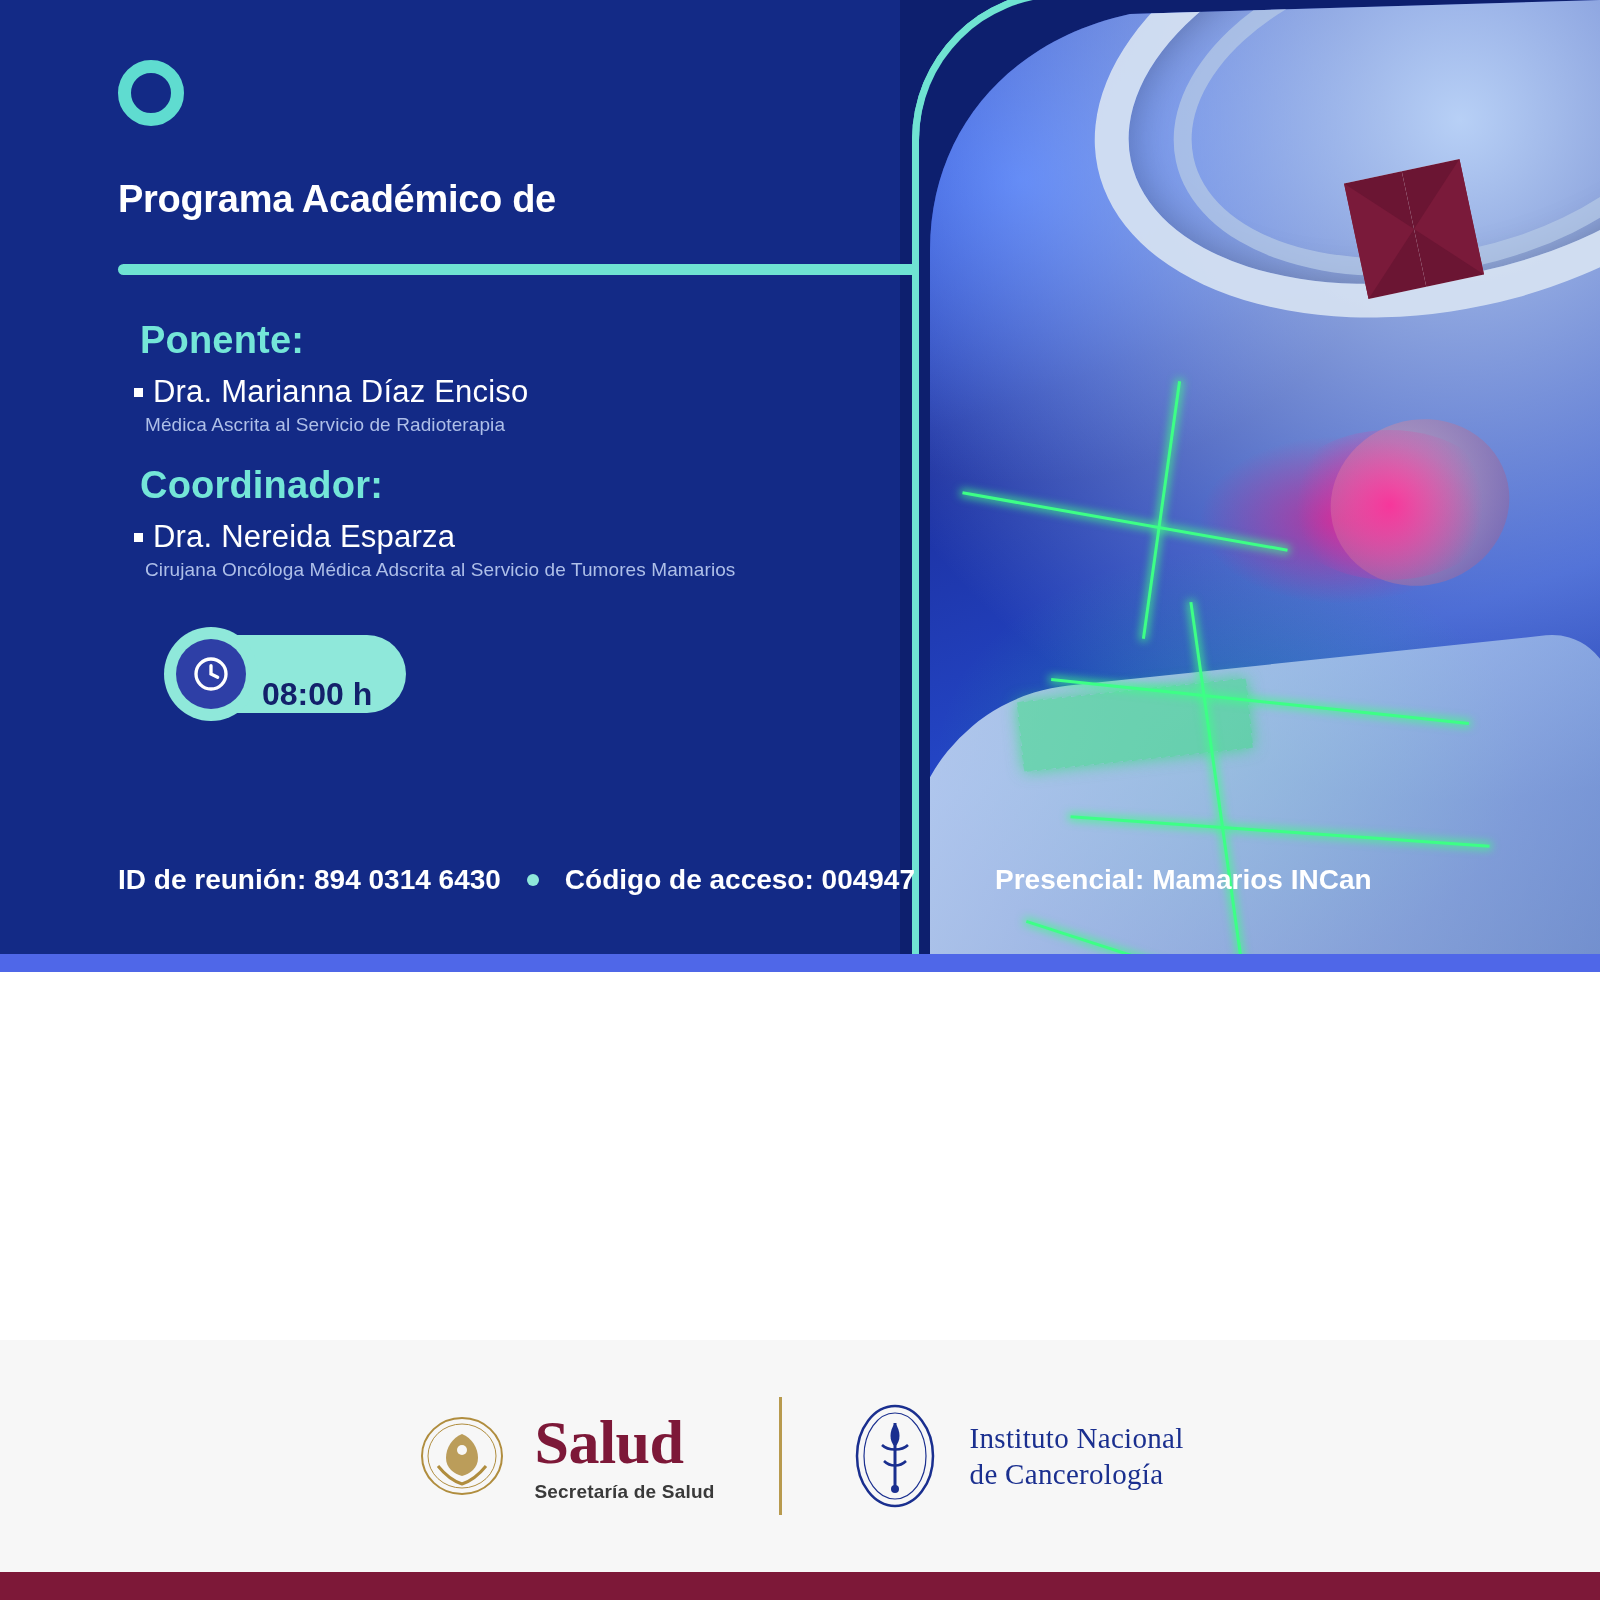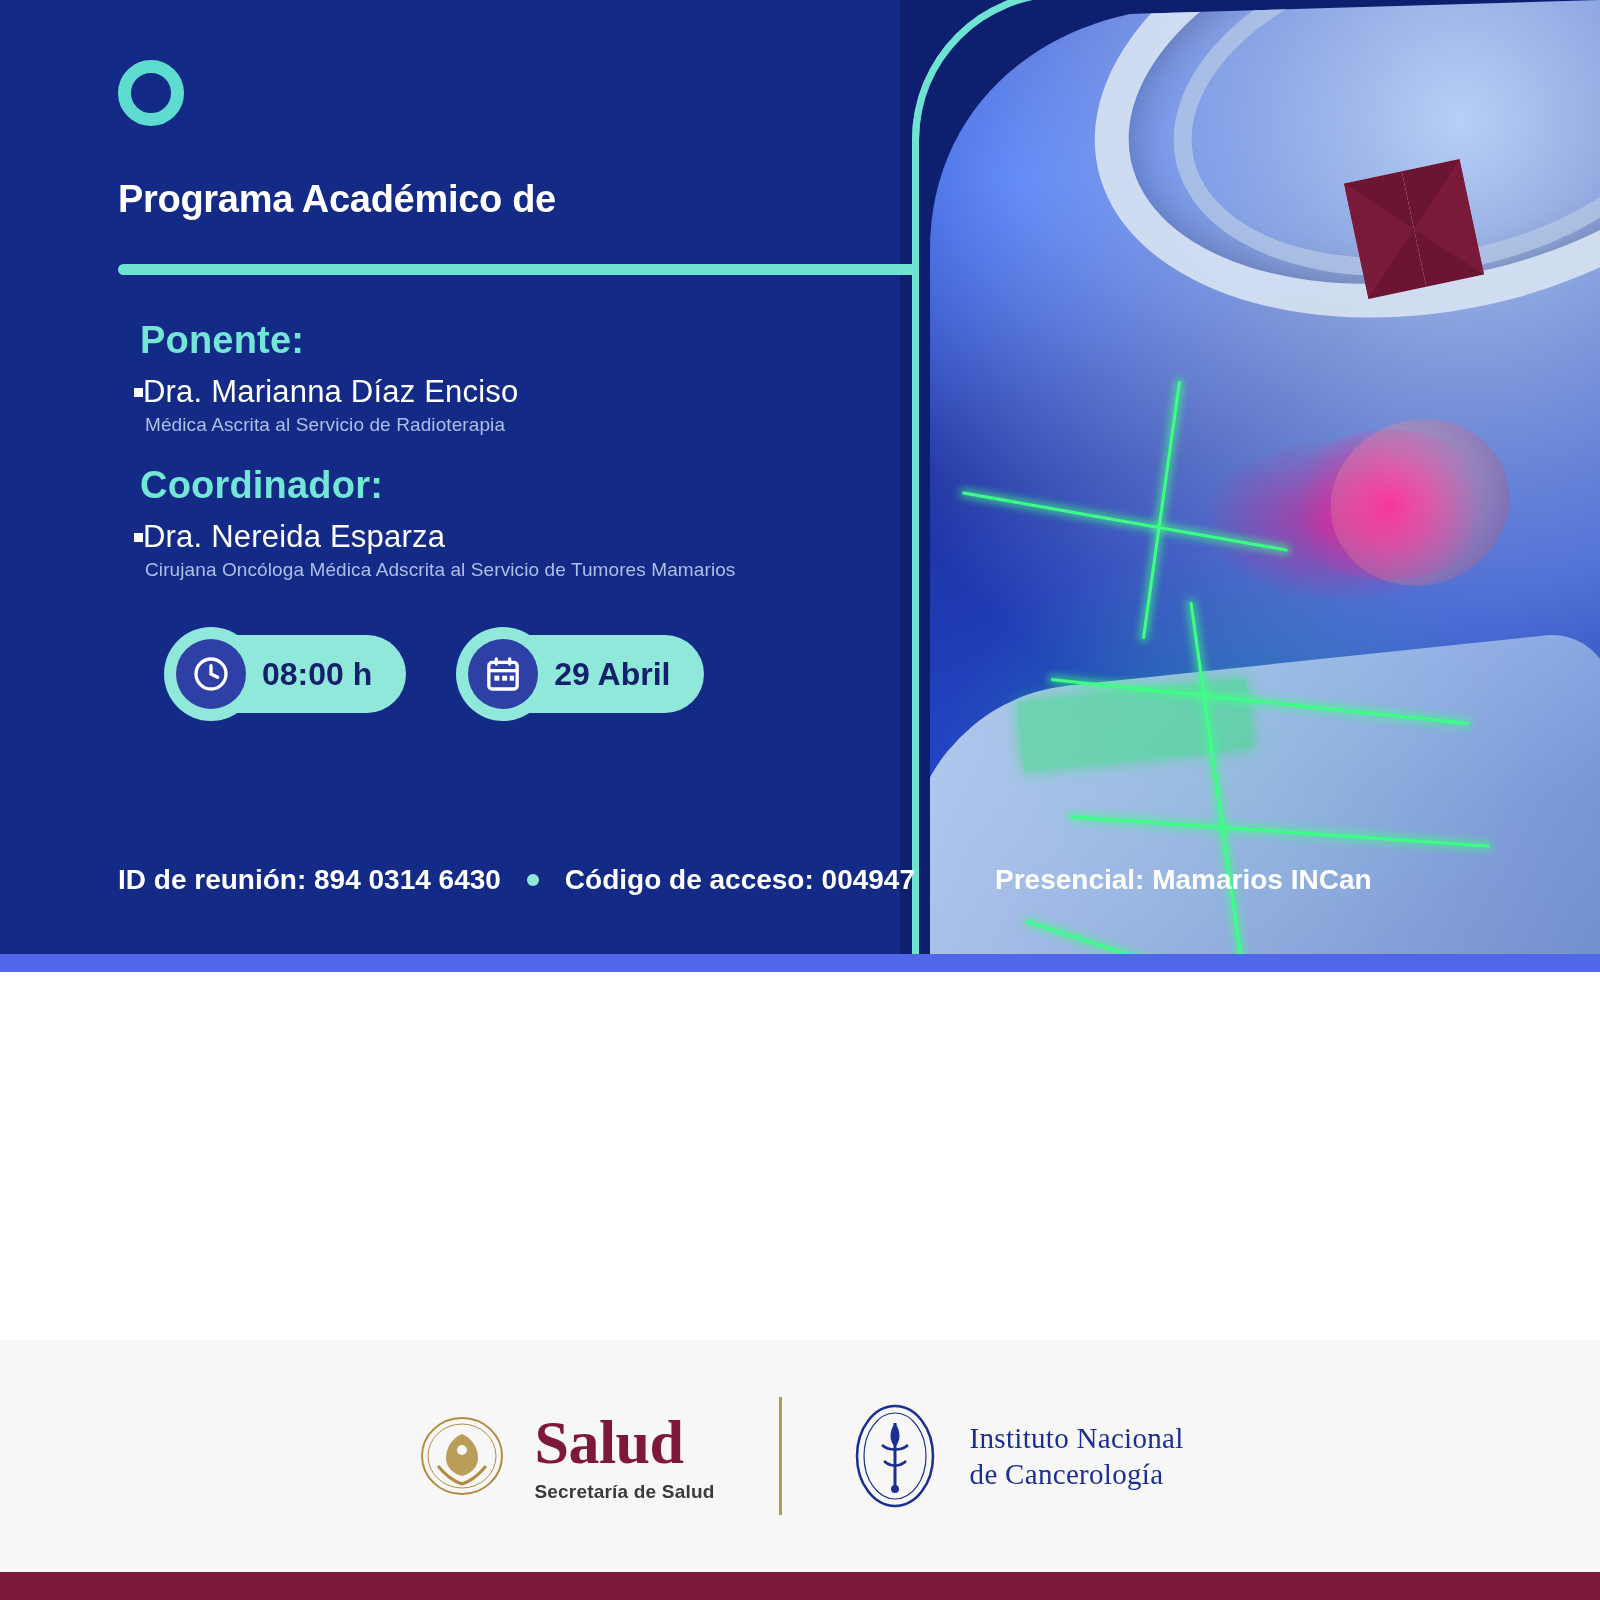--- a/index.html
+++ b/index.html
@@ -171,20 +171,21 @@
     margin-left:22px;
   }
   .person {
     margin-top:12px;
     color:#ffffff;
     font-size:31px;
     font-weight:400;
     letter-spacing:0.2px;
     display:flex;
     align-items:flex-start;
+    gap:10px;
     margin-left:16px;
   }
   .bullet-sq {
     display:inline-block;
     width:9px; height:9px;
     background:#ffffff;
     margin-top:14px;
     flex:none;
   }
   .person-sub {
@@ -202,21 +203,21 @@
     margin-left:58px;
     display:flex;
     gap:62px;
   }
   .pill {
     position:relative;
     height:78px;
     background:#8fe8da;
     border-radius:40px;
     display:flex;
-    align-items:center;
+    align-items:flex-end;
     padding-left:86px;
     padding-right:34px;
     color:#13216b;
     font-size:32px;
     font-weight:bold;
   }
   .pill-icon {
     position:absolute;
     left:-12px; top:-8px;
     width:94px; height:94px;
@@ -380,35 +381,20 @@
           <span class="inner">
             <svg viewBox="0 0 24 24" fill="none" stroke="#ffffff" stroke-width="2">
               <circle cx="12" cy="12" r="9"></circle>
               <path d="M12 7 L12 12 L16 14" stroke-linecap="round"></path>
             </svg>
           </span>
         </span>
         <span>08:00 h</span>
       </div>
 
-      <div class="pill">
-        <span class="pill-icon">
-          <span class="inner">
-            <svg viewBox="0 0 24 24" fill="none" stroke="#ffffff" stroke-width="2">
-              <rect x="3.5" y="5" width="17" height="16" rx="2"></rect>
-              <path d="M3.5 10 H20.5"></path>
-              <path d="M8 3 V6 M16 3 V6" stroke-linecap="round"></path>
-              <rect x="6.8" y="13" width="3" height="3" fill="#ffffff" stroke="none"></rect>
-              <rect x="11.5" y="13" width="3" height="3" fill="#ffffff" stroke="none"></rect>
-              <rect x="16" y="13" width="2.6" height="3" fill="#ffffff" stroke="none"></rect>
-            </svg>
-          </span>
-        </span>
-        <span>29 Abril</span>
-      </div>
     </div>
   </div>
 
   <div class="meeting">
     <span>ID de reunión: 894 0314 6430</span>
     <span class="dot-sep"></span>
     <span>Código de acceso: 004947</span>
     <span class="gap-lg"></span>
     <span>Presencial: Mamarios INCan</span>
   </div>

